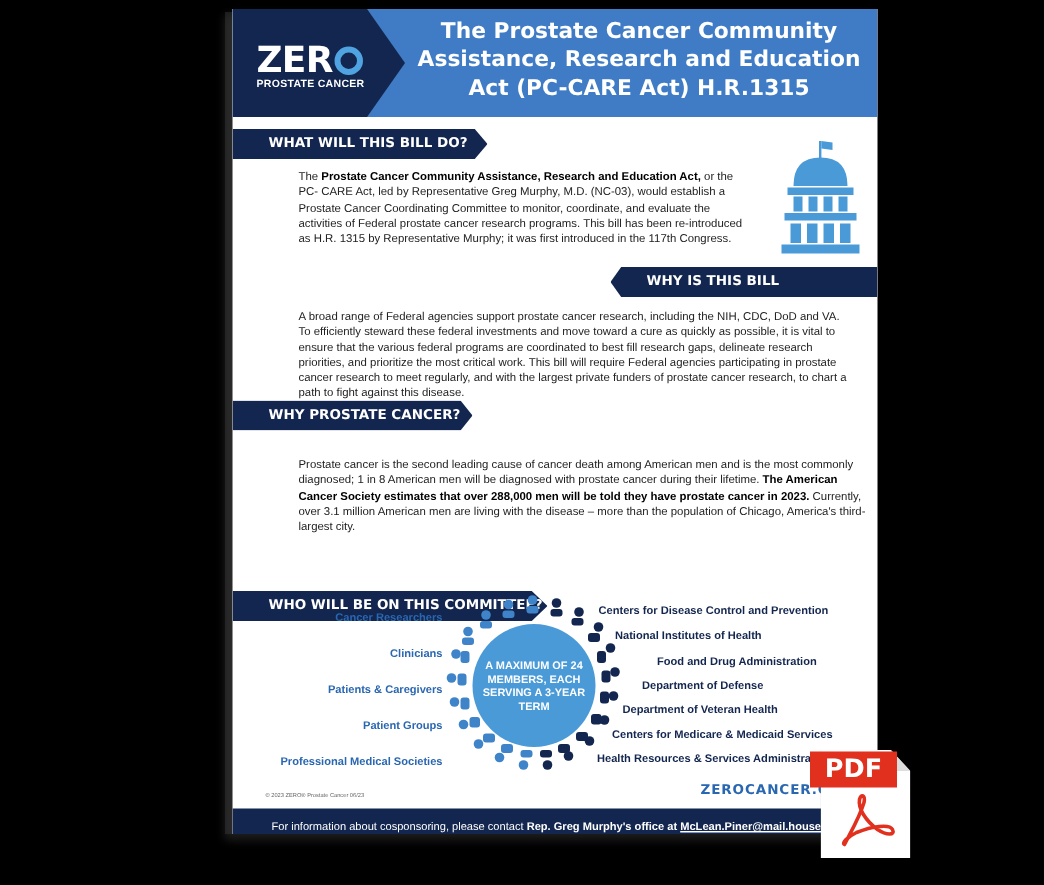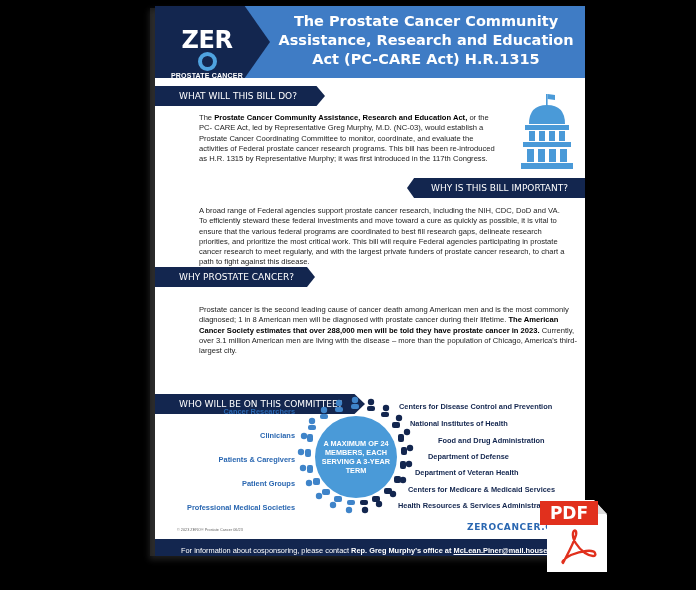--- a/index.html
+++ b/index.html
@@ -13,32 +13,32 @@
   }
   .page-edge { position: absolute; left: 150px; top: 8px; width: 5px; height: 548px; background: #1b1b1b; }
 
   
   .hdr { position: absolute; left: 0; top: 0; width: 430px; height: 72px; background: #3f7cc5; }
   .hdr-logo-bg {
     position: absolute; left: 0; top: 0; width: 115px; height: 72px; background: #13264f;
     clip-path: polygon(0 0, 78% 0, 100% 50%, 78% 100%, 0 100%);
   }
   .logo { position: absolute; left: 16px; top: 22px; color: #fff; }
-  .logo-word { font-family: "DejaVu Sans", sans-serif; font-weight: bold; font-size: 24px; letter-spacing: -0.5px; line-height: 24px; display: flex; align-items: center; flex-direction: column; }
+  .logo-word { font-family: "DejaVu Sans", sans-serif; font-weight: bold; font-size: 24px; letter-spacing: -0.5px; line-height: 24px; display: flex; align-items: center; }
   .logo-o { display: inline-block; width: 19px; height: 19px; border: 4px solid #4fa3e0; border-radius: 50%; margin-left: 1px; }
   .logo-sub { font-size: 7px; font-weight: bold; letter-spacing: 0.2px; margin-top: 1px; }
   .hdr-title {
     position: absolute; left: 118px; top: 6px; width: 306px; color: #fff; text-align: center;
     font-family: "DejaVu Sans", sans-serif; font-weight: bold; font-size: 14.5px; line-height: 19px;
   }
 
   
   .banner {
     position: absolute; height: 20px; background: #13264f; color: #fff;
-    font-family: "DejaVu Sans", sans-serif; font-weight: normal; font-size: 9px; line-height: 20px;
+    font-family: "DejaVu Sans", sans-serif; font-weight: bold; font-size: 9px; line-height: 20px;
   }
   .banner.left { left: 0; padding-left: 24px; clip-path: polygon(0 0, 95% 0, 100% 50%, 95% 100%, 0 100%); }
   .banner.right { right: 0; padding-left: 24px; clip-path: polygon(4% 0, 100% 0, 100% 100%, 4% 100%, 0 50%); }
 
   .para { position: absolute; font-size: 7.6px; line-height: 10.3px; color: #222; }
   .para b { color: #000; }
 
   
   .capitol { position: absolute; left: 364px; top: 86px; width: 56px; height: 80px; }
 

